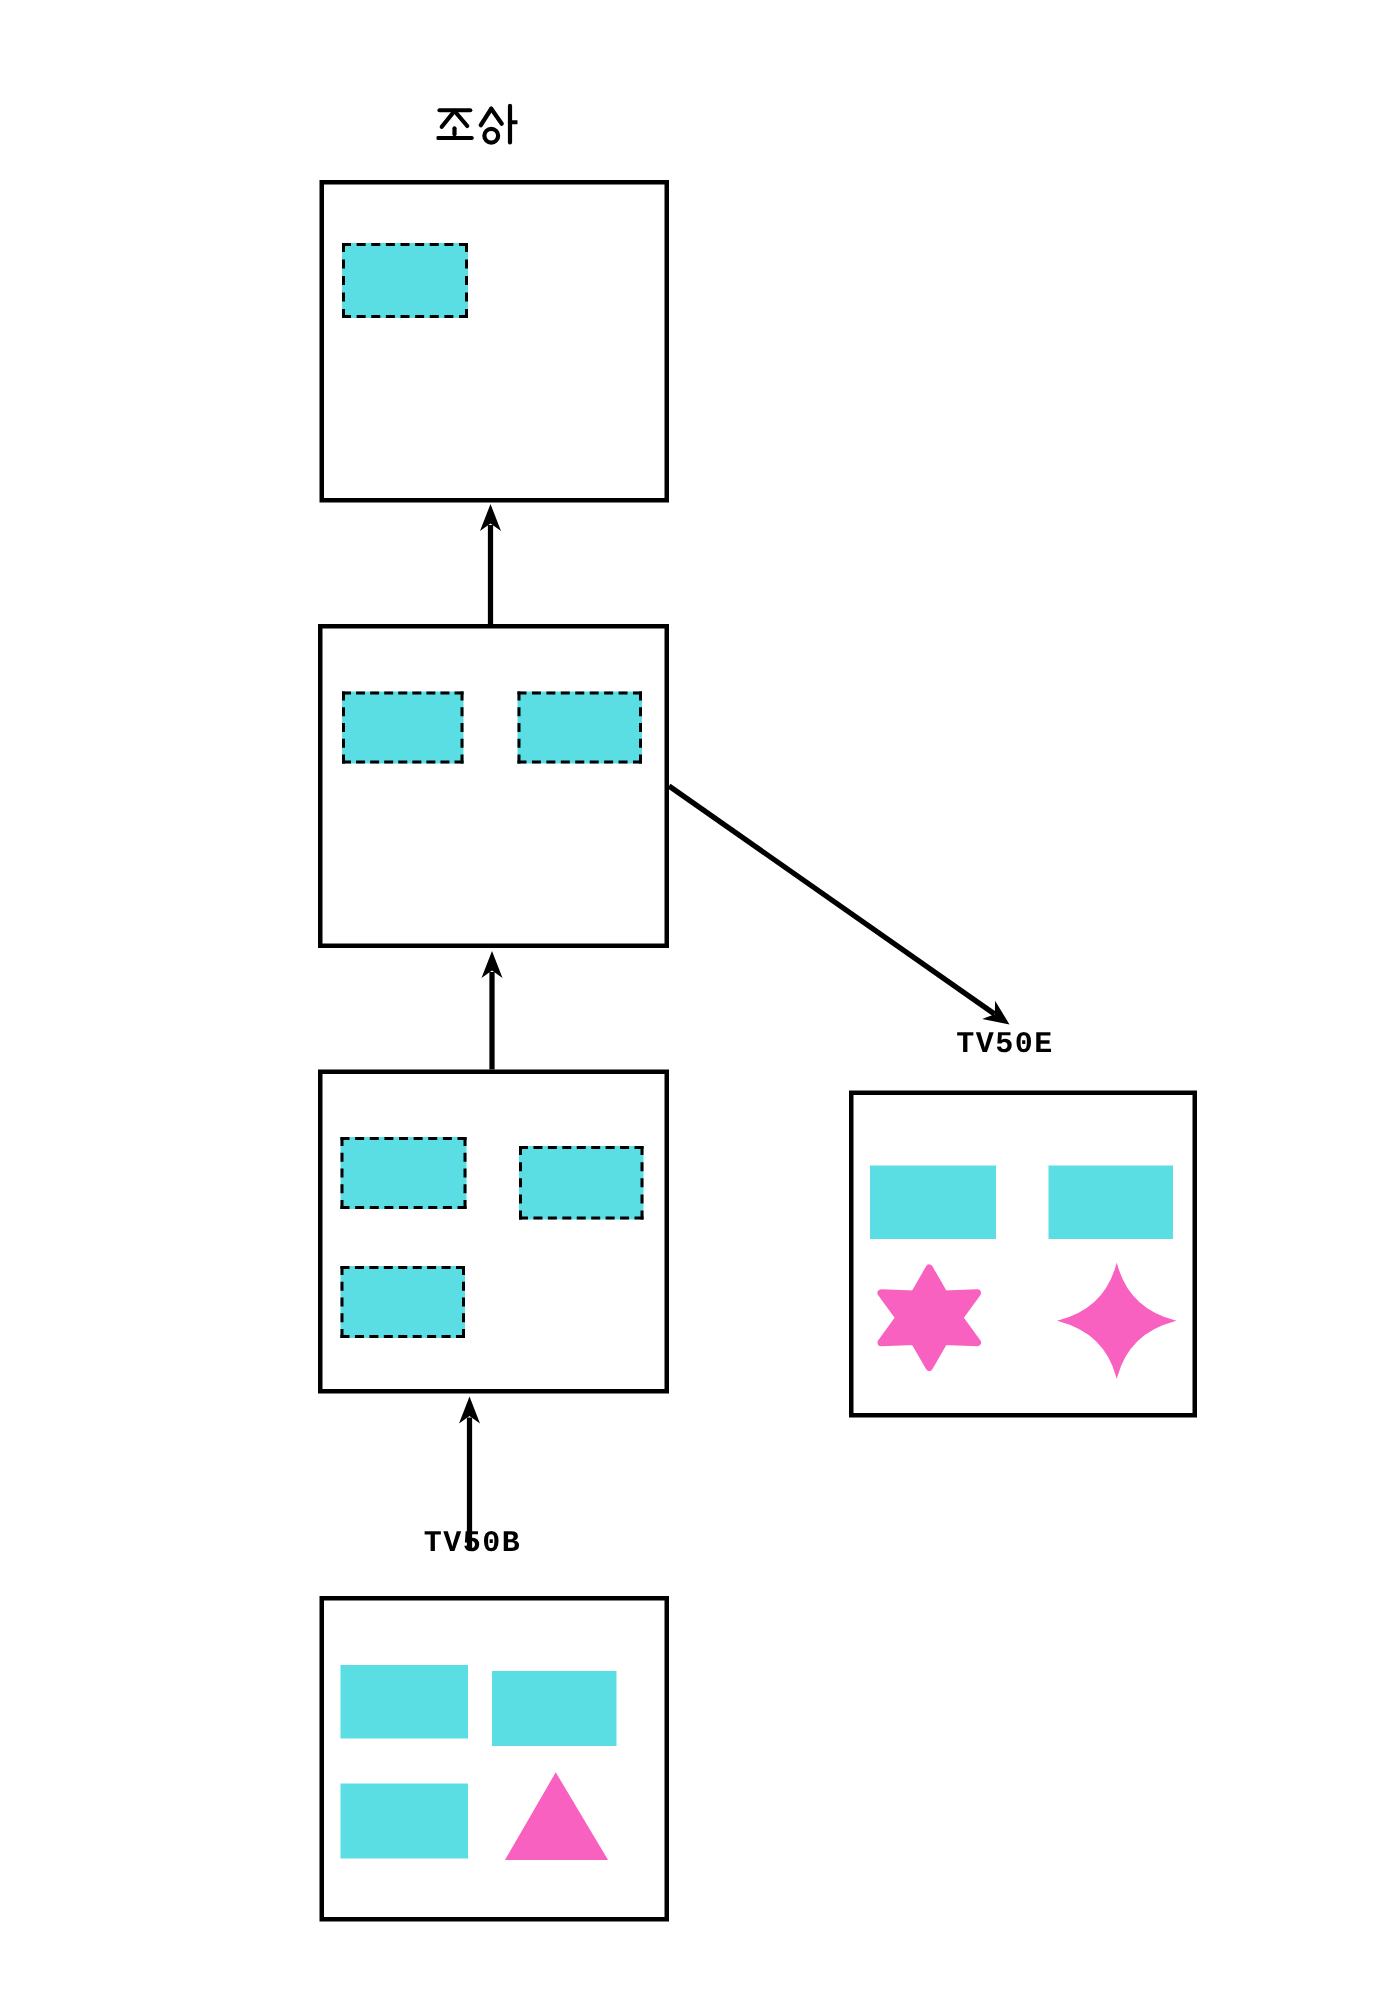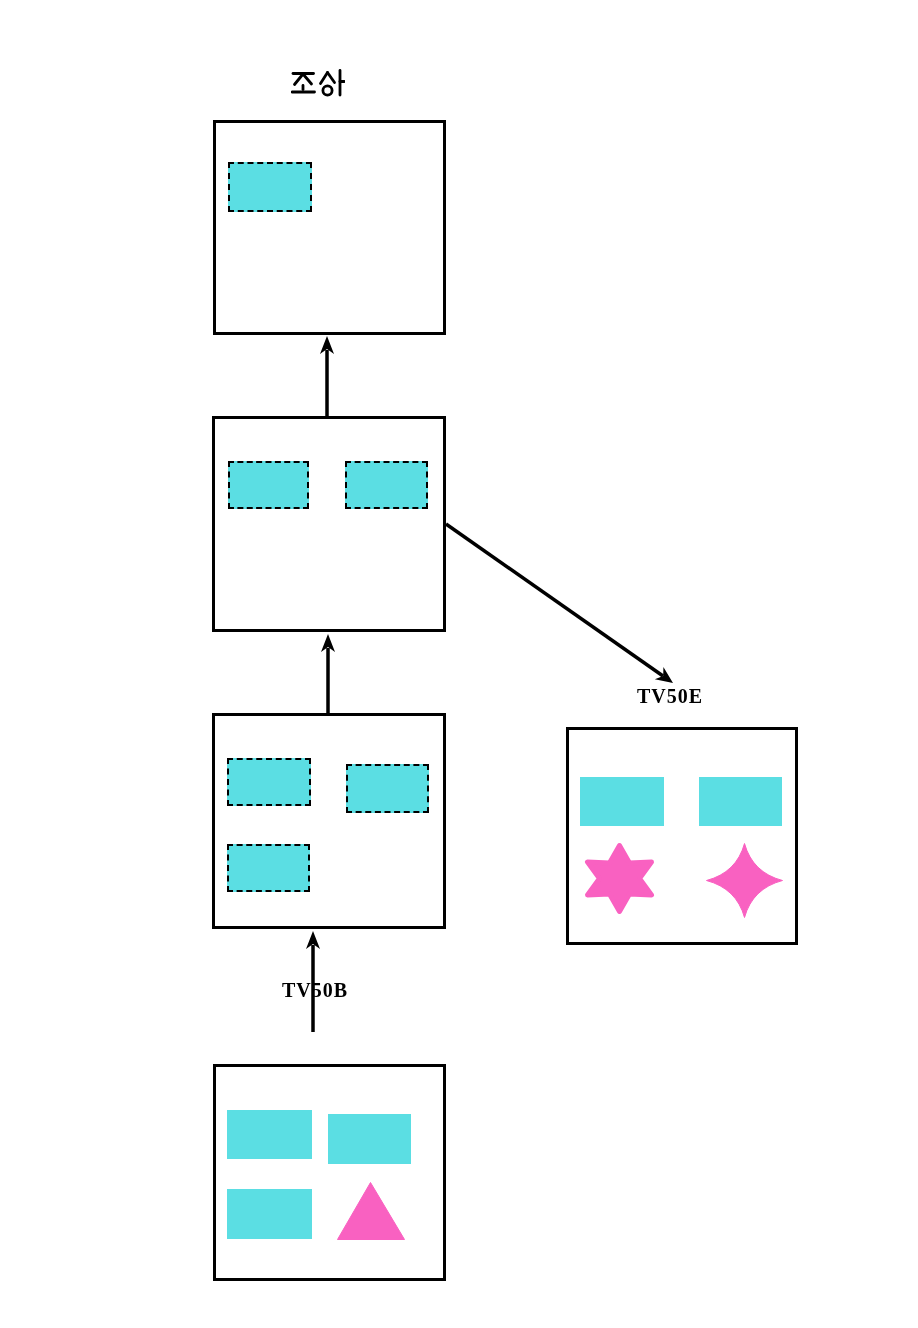--- a/index.html
+++ b/index.html
@@ -1,21 +1,21 @@
 <!DOCTYPE html>
 <html style="--bg: #ffffff; --line: #000000; --cyan: #5BDEE3; --pink: #F961C1;"><head>
 <meta charset="utf-8">
 <style>
   html, body { margin: 0; padding: 0; background: #fff; }
   .canvas {
     position: relative;
     width: 918px;
     height: 1328px;
     background: var(--bg, #ffffff);
-    font-family: Liberation Serif, serif;
+    font-family: Liberation Mono, monospace;
     overflow: hidden;
   }
   .node {
     position: absolute;
     background: #ffffff;
     border: 3.5px solid var(--line, #000);
     box-sizing: border-box;
   }
   .dashed-rect {
     position: absolute;
@@ -96,21 +96,21 @@
 
   <div class="node" style="left:566px; top:727px; width:232px; height:218px;">
     <div class="solid-rect" style="left:11px; top:47px; width:84px; height:49px;"></div>
     <div class="solid-rect" style="left:130px; top:47px; width:83px; height:49px;"></div>
     <svg class="shape-svg" width="225" height="211" viewBox="0 0 225 211">
       <polygon class="shape-pink star-rounded" points="50.5,115.5 60.5,132.9 82.5,132 70.5,148.5 82.5,165 60.5,164.1 50.5,181.5 40.5,164.1 18.5,165 30.5,148.5 18.5,132 40.5,132.9"></polygon>
       <path class="shape-pink" d="M175.5,113.5 Q183.5,142.5 213.5,150.5 Q183.5,158.5 175.5,187.5 Q167.5,158.5 137.5,150.5 Q167.5,142.5 175.5,113.5 Z"></path>
     </svg>
   </div>
 
-  <div class="node-label" style="left:273px; top:979px; width:84px;">TV50B</div>
+  <div class="node-label" style="left:273px; top:1018px; width:84px;">TV50B</div>
 
   <div class="node" style="left:213px; top:1064px; width:233px; height:217px;">
     <div class="solid-rect" style="left:11px; top:43px; width:85px; height:49px;"></div>
     <div class="solid-rect" style="left:112px; top:47px; width:83px; height:50px;"></div>
     <div class="solid-rect" style="left:11px; top:122px; width:85px; height:50px;"></div>
     <svg class="shape-svg" width="226" height="210" viewBox="0 0 226 210">
       <polygon class="shape-pink" points="121.5,172.5 188.5,172.5 154.5,115.5"></polygon>
     </svg>
   </div>
 

